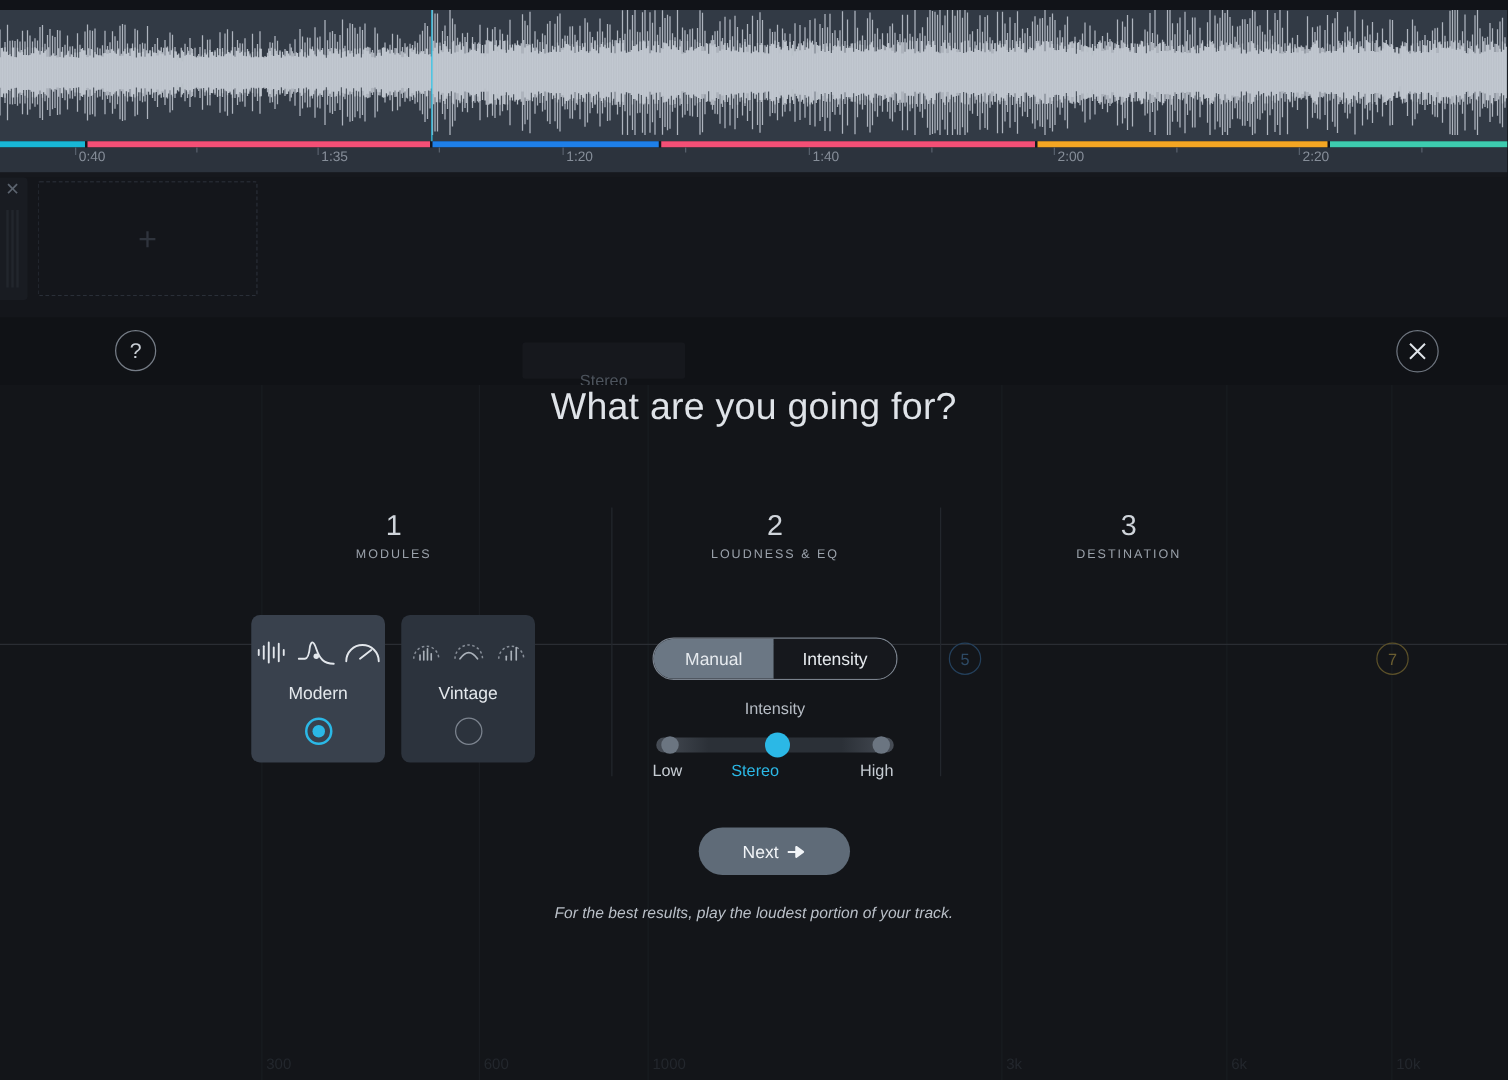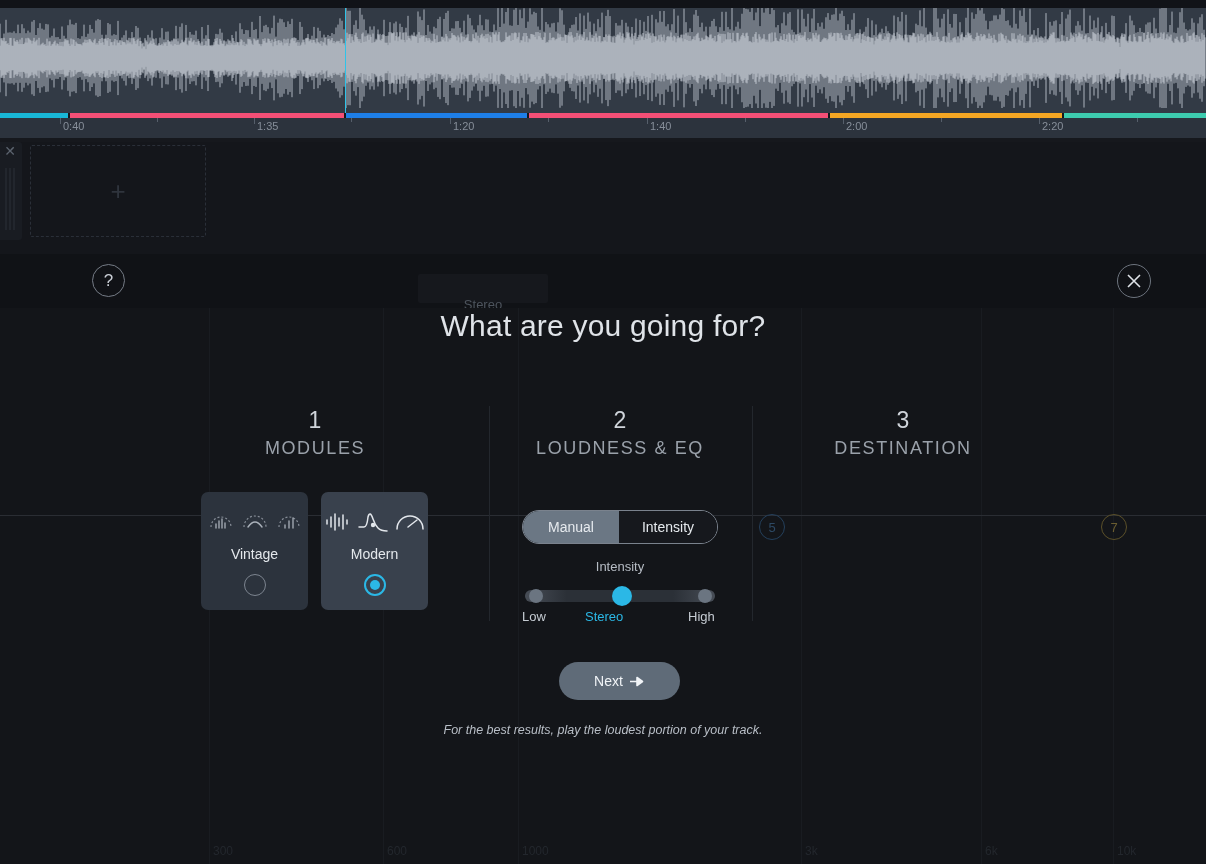--- a/index.html
+++ b/index.html
@@ -131,21 +131,21 @@
 
   
   .cols {
     position: absolute; left: 0; top: 98px; width: 1206px; height: 230px;
   }
   .col { position: absolute; top: 0; text-align: center; }
   .col .num {
     font-size: 23px; color: #cfd4da; font-weight: 400; line-height: 28px;
   }
   .col .cap {
-    font-size: 18px; color: #9aa1aa; letter-spacing: 1.6px; margin-top: 4px;
+    font-size: 10px; color: #9aa1aa; letter-spacing: 1.6px; margin-top: 4px;
   }
   .col-divider {
     position: absolute; top: 0; width: 1px; height: 215px; background: #23272d;
   }
 
   
   .cards { position: absolute; top: 86px; display: flex; gap: 13px; }
   .card {
     width: 107px; height: 118px; border-radius: 7px;
     display: flex; flex-direction: column; align-items: center;
@@ -306,48 +306,20 @@
 
       <div class="col-divider" style="left:489px"></div>
       <div class="col-divider" style="left:752px"></div>
 
       <div class="col" style="left:205px; width:220px">
         <div class="num">1</div>
         <div class="cap">MODULES</div>
       </div>
 
       <div class="cards" style="left:201px">
-        <div class="card unsel">
-          <div class="icons">
-            <svg width="26" height="22" viewBox="0 0 26 22">
-              <path d="M3 16 A10 10 0 0 1 23 16" fill="none" stroke="#888f99" stroke-width="1.2" stroke-dasharray="2 2"></path>
-              <g stroke="#aab1ba" stroke-width="1.3" stroke-linecap="round">
-                <line x1="8" y1="13" x2="8" y2="17"></line>
-                <line x1="11" y1="10" x2="11" y2="17"></line>
-                <line x1="14" y1="8" x2="14" y2="17"></line>
-                <line x1="17" y1="12" x2="17" y2="17"></line>
-              </g>
-            </svg>
-            <svg width="28" height="22" viewBox="0 0 28 22">
-              <path d="M3 16 A11 11 0 0 1 25 16" fill="none" stroke="#888f99" stroke-width="1.2" stroke-dasharray="2 2"></path>
-              <path d="M7 16 Q14 6 21 16" fill="none" stroke="#aab1ba" stroke-width="1.4" stroke-linecap="round"></path>
-            </svg>
-            <svg width="26" height="22" viewBox="0 0 26 22">
-              <path d="M3 16 A10 10 0 0 1 23 16" fill="none" stroke="#888f99" stroke-width="1.2" stroke-dasharray="2 2"></path>
-              <g stroke="#aab1ba" stroke-width="1.3" stroke-linecap="round">
-                <line x1="9" y1="14" x2="9" y2="17"></line>
-                <line x1="13" y1="10" x2="13" y2="17"></line>
-                <line x1="17" y1="7" x2="17" y2="17"></line>
-              </g>
-            </svg>
-          </div>
-          <div class="nm">Vintage</div>
-          <div class="radio off"></div>
-        </div>
-
         <div class="card sel">
           <div class="icons">
             <svg width="26" height="20" viewBox="0 0 26 20">
               <g stroke="#e3e7ec" stroke-width="1.5" stroke-linecap="round">
                 <line x1="2" y1="8" x2="2" y2="12"></line>
                 <line x1="6" y1="5" x2="6" y2="15"></line>
                 <line x1="10" y1="2" x2="10" y2="18"></line>
                 <line x1="14" y1="6" x2="14" y2="14"></line>
                 <line x1="18" y1="3" x2="18" y2="17"></line>
                 <line x1="22" y1="8" x2="22" y2="12"></line>
@@ -360,20 +332,48 @@
             <svg width="30" height="20" viewBox="0 0 30 20">
               <path d="M2 17 A13 13 0 0 1 28 17" fill="none" stroke="#e3e7ec" stroke-width="1.5" stroke-linecap="round"></path>
               <line x1="13" y1="15" x2="22" y2="8" stroke="#e3e7ec" stroke-width="1.5" stroke-linecap="round"></line>
             </svg>
           </div>
           <div class="nm">Modern</div>
           <div class="radio on">
               <i></i>
             </div>
         </div>
+
+        <div class="card unsel">
+          <div class="icons">
+            <svg width="26" height="22" viewBox="0 0 26 22">
+              <path d="M3 16 A10 10 0 0 1 23 16" fill="none" stroke="#888f99" stroke-width="1.2" stroke-dasharray="2 2"></path>
+              <g stroke="#aab1ba" stroke-width="1.3" stroke-linecap="round">
+                <line x1="8" y1="13" x2="8" y2="17"></line>
+                <line x1="11" y1="10" x2="11" y2="17"></line>
+                <line x1="14" y1="8" x2="14" y2="17"></line>
+                <line x1="17" y1="12" x2="17" y2="17"></line>
+              </g>
+            </svg>
+            <svg width="28" height="22" viewBox="0 0 28 22">
+              <path d="M3 16 A11 11 0 0 1 25 16" fill="none" stroke="#888f99" stroke-width="1.2" stroke-dasharray="2 2"></path>
+              <path d="M7 16 Q14 6 21 16" fill="none" stroke="#aab1ba" stroke-width="1.4" stroke-linecap="round"></path>
+            </svg>
+            <svg width="26" height="22" viewBox="0 0 26 22">
+              <path d="M3 16 A10 10 0 0 1 23 16" fill="none" stroke="#888f99" stroke-width="1.2" stroke-dasharray="2 2"></path>
+              <g stroke="#aab1ba" stroke-width="1.3" stroke-linecap="round">
+                <line x1="9" y1="14" x2="9" y2="17"></line>
+                <line x1="13" y1="10" x2="13" y2="17"></line>
+                <line x1="17" y1="7" x2="17" y2="17"></line>
+              </g>
+            </svg>
+          </div>
+          <div class="nm">Vintage</div>
+          <div class="radio off"></div>
+        </div>
       </div>
 
       <div class="col" style="left:510px; width:220px">
         <div class="num">2</div>
         <div class="cap">LOUDNESS &amp; EQ</div>
       </div>
 
       <div class="seg" style="left:522px; top:104px; width:196px">
         <div class="active" style="width:97px">Manual</div>
         <div class="inactive" style="width:99px">Intensity</div>

